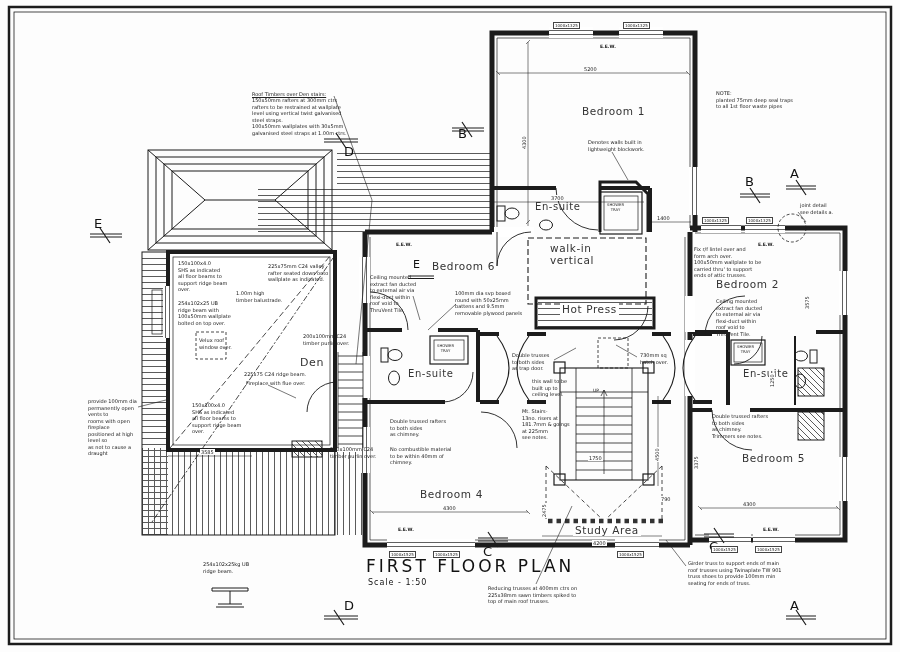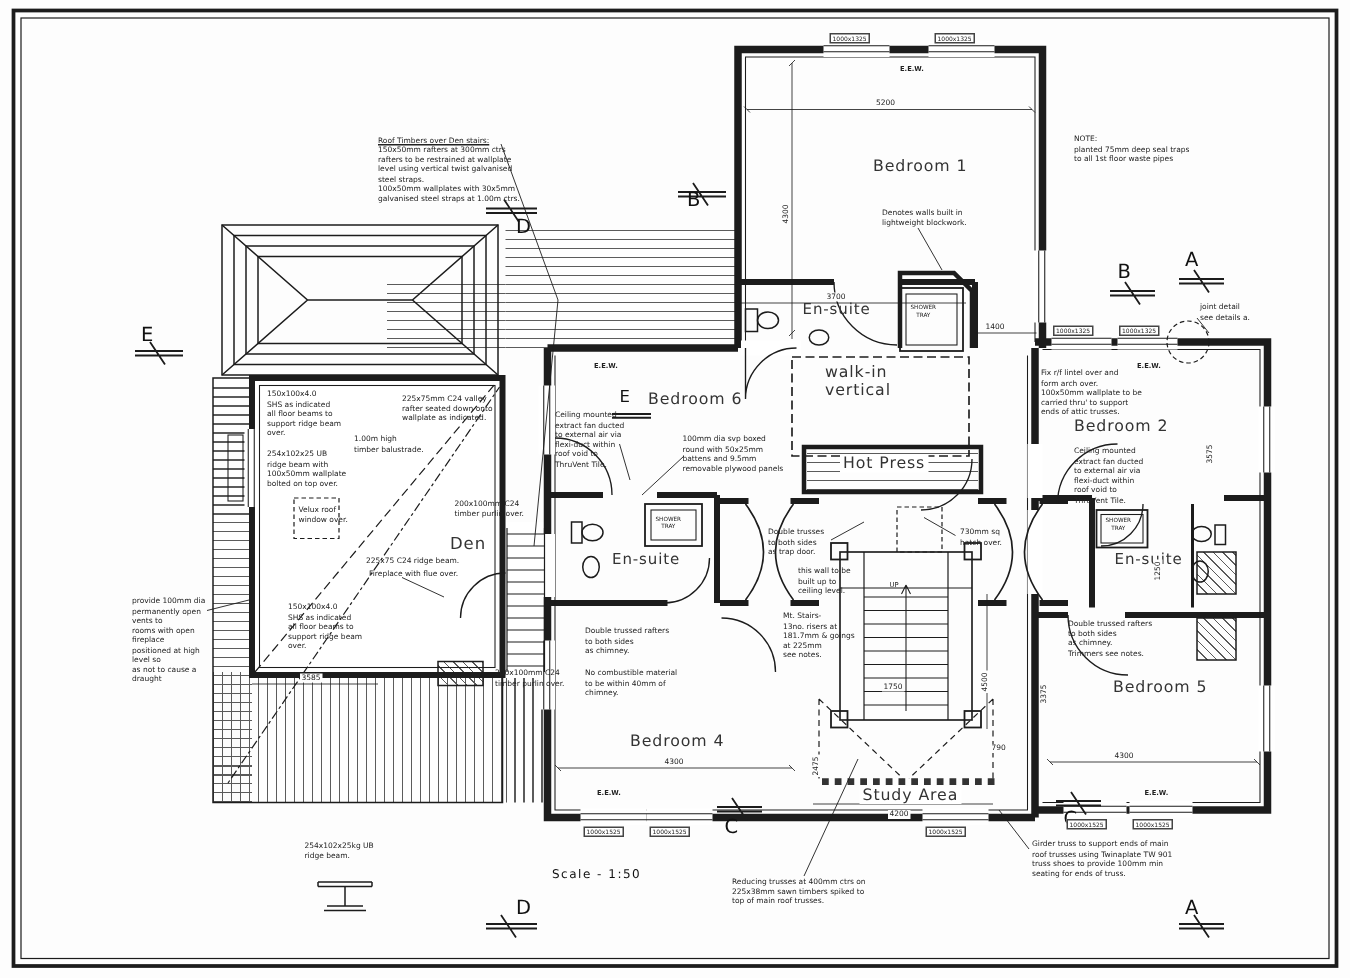--- a/index.html
+++ b/index.html
@@ -374,14 +374,15 @@
 timber purlin over.</div>
   <div class="n" style="left:330px;top:446px;">200x100mm C24
 timber purlin over.</div>
   <div class="n" style="left:244px;top:371px;">225x75 C24 ridge beam.</div>
   <div class="n" style="left:246px;top:380px;">Fireplace with flue over.</div>
   <div class="n" style="left:199px;top:337px;">Velux roof
 window over.</div>
   <div class="n" style="left:800px;top:202px;">joint detail
 see details a.</div>
 
+  <div class="title" style="left:366px;top:556px;">FIRST  FLOOR  PLAN</div>
   <div class="scale" style="left:368px;top:578px;">Scale  -  1:50</div>
 </div>
 
 </body></html>

